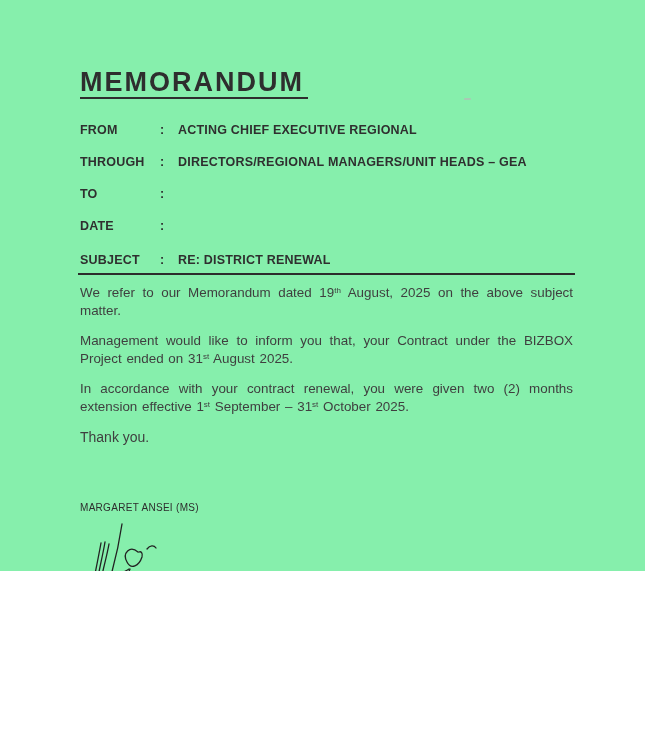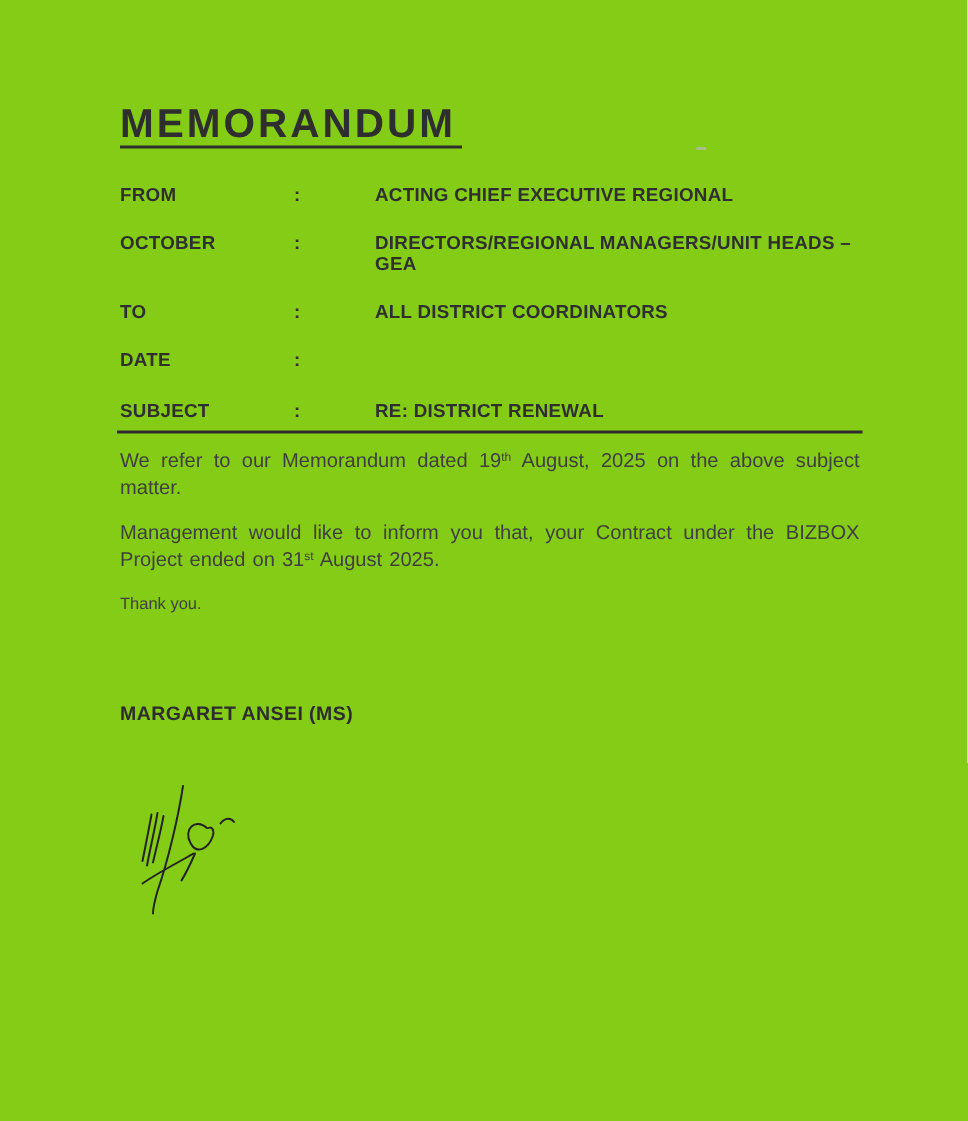--- a/index.html
+++ b/index.html
@@ -1,40 +1,40 @@
 <!DOCTYPE html>
 <html><head>
 <meta charset="utf-8">
 <style>
   html, body { margin: 0; padding: 0; background: #ffffff; }
   .page {
     position: relative;
     width: 645px;
-    height: 747px;
-    background: #84cc16;
+    height: 571px;
+    background: #86efac;
     box-sizing: border-box;
     padding: 68px 72px 0 80px;
     font-family: "Liberation Sans", sans-serif;
     color: #3f3f3f;
     overflow: hidden;
   }
   .title {
     display: inline-block;
     margin: 0 0 24px 0;
     font-size: 27px;
     line-height: 1.05;
     font-weight: bold;
     letter-spacing: 2px;
     color: #2e2e2e;
     border-bottom: 2.5px solid #2e2e2e;
     padding-bottom: 1px;
     padding-right: 4px;
   }
   .fields { font-size: 12.5px; font-weight: bold; color: #2f2f2f; letter-spacing: 0.2px; }
-  .field-row { display: flex; line-height: 14px; margin-bottom: 18px; gap: 36px; }
+  .field-row { display: flex; line-height: 14px; margin-bottom: 18px; }
   .field-row.subject-row { margin-bottom: 4px; margin-top: 20px; }
   .flabel { width: 80px; flex: 0 0 80px; }
   .fcolon { width: 18px; flex: 0 0 18px; }
   .fvalue { flex: 1; }
   .subject-line2 { margin-top: 13px; }
   .date-sup, .body-sup {
     font-size: 8px;
     vertical-align: 4px;
     line-height: 0;
   }
@@ -44,25 +44,25 @@
     margin: 6px -2px 9px -2px;
   }
   .body-p {
     margin: 0 0 12px 0;
     font-size: 13.4px;
     line-height: 18px;
     text-align: justify;
     word-spacing: 1px;
     color: #3f3f3f;
   }
-  .closing { margin: 12px 0 0 0; font-size: 11px; line-height: 18px; color: #3f3f3f; }
+  .closing { margin: 12px 0 0 0; font-size: 14px; line-height: 18px; color: #3f3f3f; }
   .signer {
     margin: 56px 0 0 0;
-    font-size: 13px;
-    font-weight: bold;
+    font-size: 10px;
+    font-weight: normal;
     letter-spacing: 0.3px;
     color: #2d2d2d;
   }
   .signature {
     position: absolute;
     left: 75px;
     top: 512px;
     width: 95px;
     height: 105px;
     pointer-events: none;
@@ -88,29 +88,28 @@
 
   <div class="fields">
 
     <div class="field-row">
       <span class="flabel">FROM</span>
       <span class="fcolon">:</span>
       <span class="fvalue">ACTING CHIEF EXECUTIVE REGIONAL</span>
     </div>
 
     <div class="field-row">
-      <span class="flabel">OCTOBER</span>
+      <span class="flabel">THROUGH</span>
       <span class="fcolon">:</span>
       <span class="fvalue">DIRECTORS/REGIONAL MANAGERS/UNIT HEADS – GEA</span>
     </div>
 
     <div class="field-row">
       <span class="flabel">TO</span>
       <span class="fcolon">:</span>
-      <span class="fvalue">ALL DISTRICT COORDINATORS</span>
     </div>
 
     <div class="field-row">
       <span class="flabel">DATE</span>
       <span class="fcolon">:</span>
     </div>
 
     <div class="field-row subject-row">
       <span class="flabel">SUBJECT</span>
       <span class="fcolon">:</span>
@@ -120,20 +119,21 @@
     </div>
 
   </div>
 
   <div class="rule"></div>
 
   <p class="body-p"><span>We refer to our Memorandum dated 19</span><sup class="body-sup">th</sup><span> August, 2025 on the above subject matter.</span></p>
 
   <p class="body-p"><span>Management would like to inform you that, your Contract under the BIZBOX Project ended on 31</span><sup class="body-sup">st</sup><span> August 2025.</span></p>
 
+  <p class="body-p"><span>In accordance with your contract renewal, you were given two (2) months extension effective 1</span><sup class="body-sup">st</sup><span> September – 31</span><sup class="body-sup">st</sup><span> October 2025.</span></p>
 
 
   <p class="closing">Thank you.</p>
 
   <svg class="signature" viewBox="0 0 95 105" aria-hidden="true">
     <path d="M47,12 C44,32 37,62 30,82 C28,89 27,93 27,97"></path>
     <path d="M26,31 C24,42 22,52 20,62"></path>
     <path d="M30,30 C28,42 25,54 23,65"></path>
     <path d="M34,32 C32,43 29,54 27,63"></path>
     <path d="M20,77 C30,70 42,64 54,57"></path>

